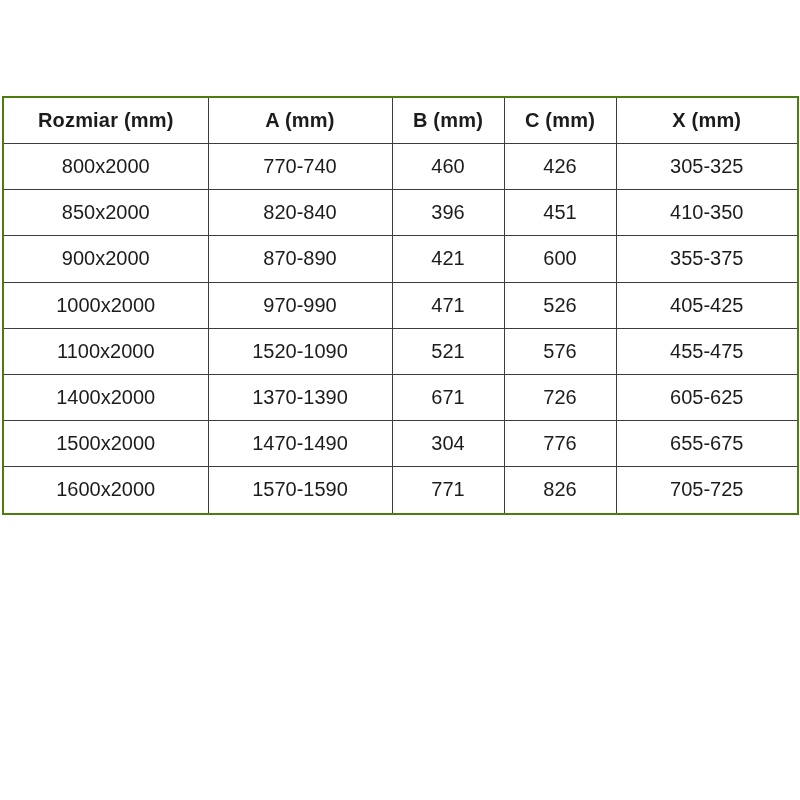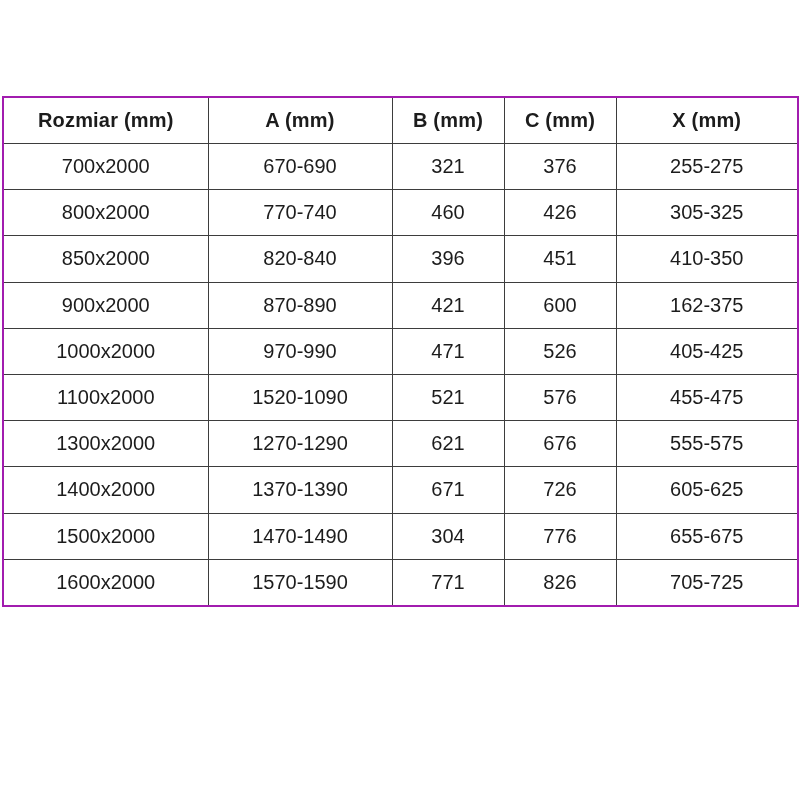--- a/index.html
+++ b/index.html
@@ -31,21 +31,21 @@
   table.size-table td {
     border: 1.5px solid #3d3d3d;
     text-align: center;
     vertical-align: middle;
     padding: 0;
     overflow: hidden;
     white-space: nowrap;
   }
   
   table.size-table {
-    border: 2px solid #a21caf;
+    border: 2px solid #4d7c0f;
   }
   table.size-table th {
     height: 45px;
     font-weight: bold;
     font-size: 20px;
     letter-spacing: 0.2px;
   }
   table.size-table td {
     height: 45.2px;
     font-weight: normal;
@@ -73,67 +73,53 @@
       <tr>
         <th>Rozmiar (mm)</th>
         <th>A (mm)</th>
         <th>B (mm)</th>
         <th>C (mm)</th>
         <th>X (mm)</th>
       </tr>
     </thead>
     <tbody>
         <tr>
-          <td>700x2000</td>
-          <td>670-690</td>
-          <td>321</td>
-          <td>376</td>
-          <td>255-275</td>
-        </tr>
-        <tr>
           <td>800x2000</td>
           <td>770-740</td>
           <td>460</td>
           <td>426</td>
           <td>305-325</td>
         </tr>
         <tr>
           <td>850x2000</td>
           <td>820-840</td>
           <td>396</td>
           <td>451</td>
           <td>410-350</td>
         </tr>
         <tr>
           <td>900x2000</td>
           <td>870-890</td>
           <td>421</td>
           <td>600</td>
-          <td>162-375</td>
+          <td>355-375</td>
         </tr>
         <tr>
           <td>1000x2000</td>
           <td>970-990</td>
           <td>471</td>
           <td>526</td>
           <td>405-425</td>
         </tr>
         <tr>
           <td>1100x2000</td>
           <td>1520-1090</td>
           <td>521</td>
           <td>576</td>
           <td>455-475</td>
-        </tr>
-        <tr>
-          <td>1300x2000</td>
-          <td>1270-1290</td>
-          <td>621</td>
-          <td>676</td>
-          <td>555-575</td>
         </tr>
         <tr>
           <td>1400x2000</td>
           <td>1370-1390</td>
           <td>671</td>
           <td>726</td>
           <td>605-625</td>
         </tr>
         <tr>
           <td>1500x2000</td>

